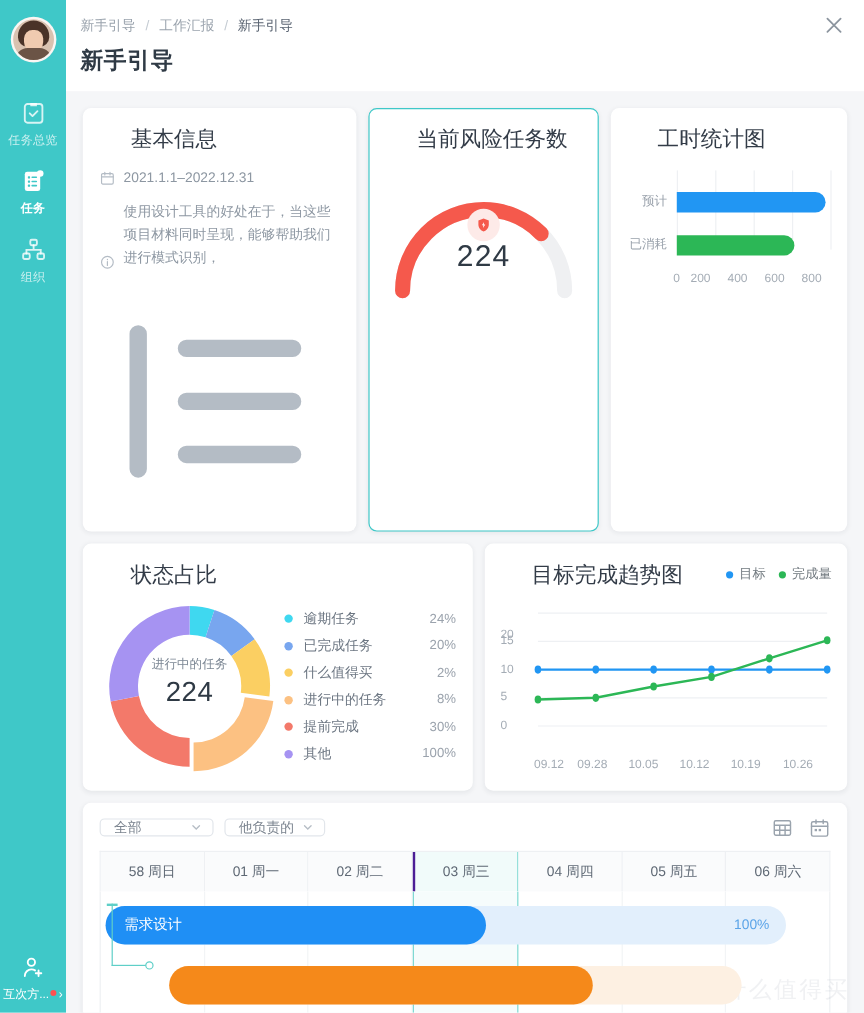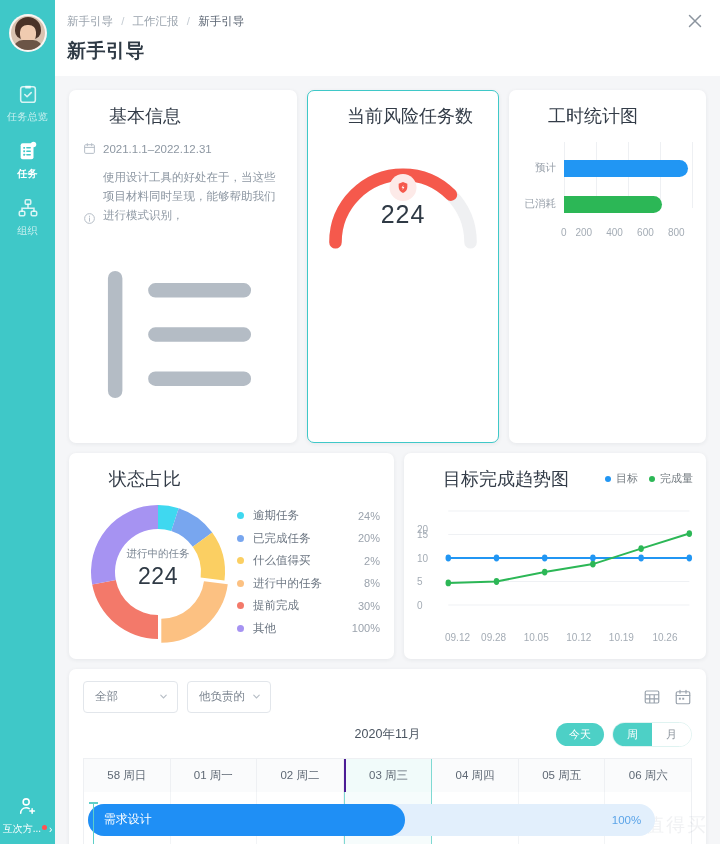--- a/index.html
+++ b/index.html
@@ -149,21 +149,21 @@
   .tl .dot { width: 6px; height: 6px; margin-right: 5px; }
   .trend-chart { position: relative; height: 128px; margin-top: 10px; }
   .ylab { position: absolute; left: 0; font-size: 10px; color: #a4acb5; transform: translateY(-50%); }
   .xlabs { display: flex; justify-content: space-between; margin-left: 34px; margin-right:4px; font-size: 10px; color: #a4acb5; margin-top: 3px; }
   .xlabs span { transform: translateX(-50%); }
 
   
   .gantt-card { margin-top: 10px; padding: 12px 14px 16px; }
   .gantt-top { display: flex; align-items: center; position: relative; }
   .sel {
-    border: 1px solid #e2e6eb; border-radius: 4px; height: 32px;
+    border: 1px solid #e2e6eb; border-radius: 4px; height: 15px;
     display: flex; align-items: center; padding: 0 8px 0 11px;
     font-size: 11.5px; color: #7b848f; margin-right: 9px; background: #fff; cursor:pointer;
   }
   .sel.w1 { width: 95px; justify-content: space-between; }
   .sel.w2 { width: 84px; justify-content: space-between; }
   .gt-icons { margin-left: auto; display: flex; gap: 13px; align-items: center; color:#9aa3ad; }
 
   .gantt-sub { display: flex; align-items: center; margin-top: 9px; position: relative; height: 26px; }
   .gantt-month { position: absolute; left: 0; right: 0; text-align: center; font-size: 12.5px; color: #4a5460; }
   .pill-today {
@@ -506,28 +506,20 @@
             </svg>
             <svg width="18" height="18" viewBox="0 0 24 24" fill="none" stroke="currentColor" stroke-width="1.6">
               <rect x="3" y="5" width="18" height="16" rx="1.8"></rect>
               <path d="M3 10h18M8 3v4M16 3v4" stroke-linecap="round"></path>
               <rect x="6.5" y="13" width="2.6" height="2.6" fill="currentColor" stroke="none"></rect>
               <rect x="11" y="13" width="2.6" height="2.6" fill="currentColor" stroke="none"></rect>
             </svg>
           </div>
         </div>
 
-        <div class="gantt-sub">
-          <div class="gantt-month">2020年11月</div>
-          <div class="pill-today">今天</div>
-          <div class="seg">
-            <div class="on">周</div>
-            <div>月</div>
-          </div>
-        </div>
 
         <div class="grid-head" id="gantt-head">
             <div class="gh">58 周日</div>
             <div class="gh">01 周一</div>
             <div class="gh">02 周二</div>
             <div class="gh hl">03 周三</div>
             <div class="gh">04 周四</div>
             <div class="gh">05 周五</div>
             <div class="gh">06 周六</div>
           </div>

